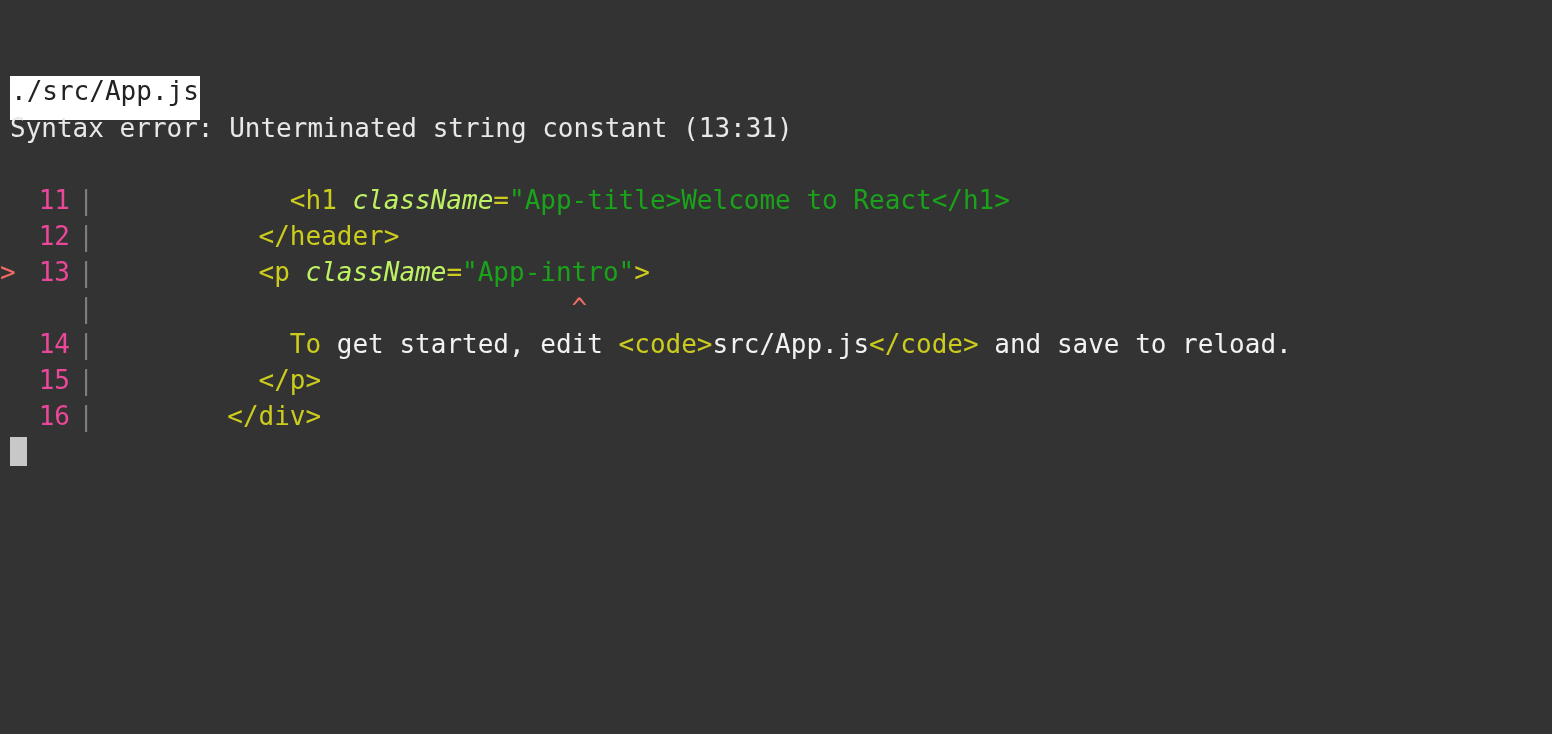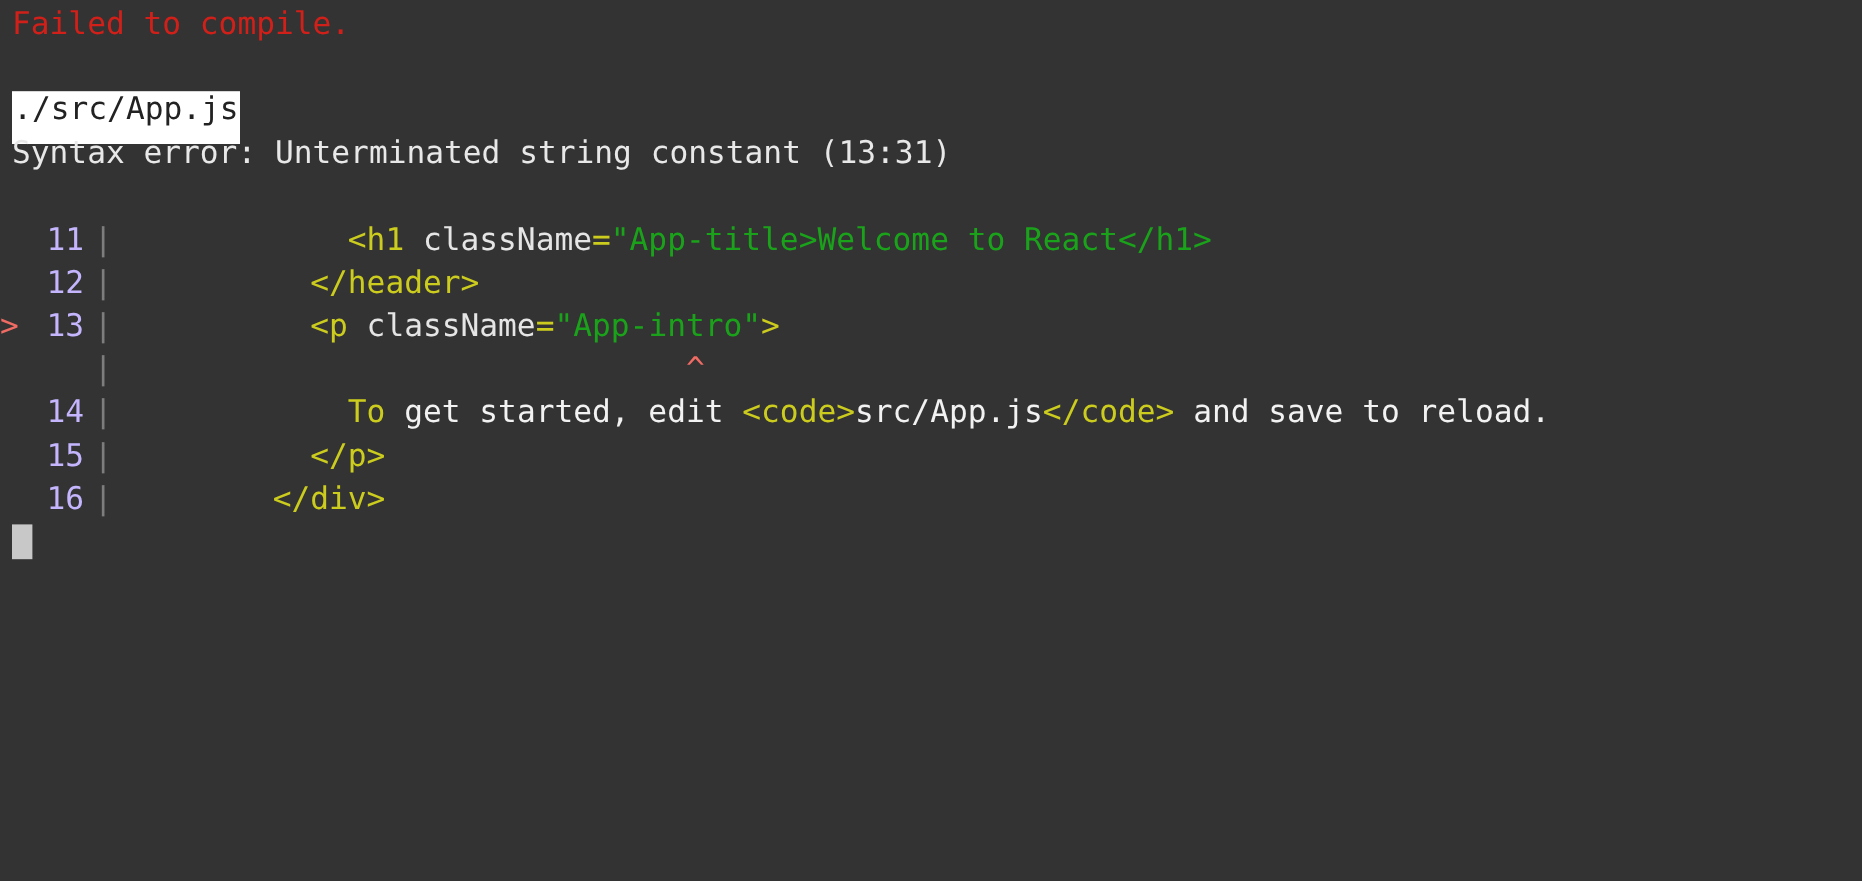--- a/index.html
+++ b/index.html
@@ -78,56 +78,55 @@
   .gutter-mark {
     display: inline-block;
     width: 30px;
     text-align: left;
     color: #ef6b63;
   }
   .gutter-num {
     display: inline-block;
     width: 40px;
     text-align: right;
-    color: #c4b5fd;
+    color: #ec4899;
   }
   .gutter-bar {
     display: inline-block;
     width: 32px;
     text-align: center;
     color: #7d7d7d;
   }
   .code {
     white-space: pre;
   }
 
   
   .t-tag    { color: #cccc1e; margin-top: 16px; }
-  .t-attr   { color: #e5e5e5; }
+  .t-attr   { color: #bef264; font-style: italic; }
   .t-eq     { color: #cccc1e; }
   .t-str    { color: #1aa31a; }
   .t-text   { color: #f2f2f2; }
   .t-caret  { color: #ef6b63; }
 
   
   .cursor-block {
     position: absolute;
     left: 10px;
     top: 437px;
     width: 17px;
     height: 29px;
     background: #c8c8c8;
   }
 </style>
 </head>
 <body>
 
 <div id="overlay">
 
-  <div class="headline">Failed to compile.</div>
 
   <div class="file-badge">./src/App.js</div>
 
   <div class="message">Syntax error: Unterminated string constant (13:31)</div>
 
   <div class="codeframe" id="codeframe"><span class="cf-line"><span class="gutter-mark"> </span><span class="gutter-num">11</span><span class="gutter-bar">|</span><span class="code"><span class="t-tag">            &lt;h1 </span><span class="t-attr">className</span><span class="t-eq">=</span><span class="t-str">"App-title&gt;Welcome to React&lt;/h1&gt;</span></span></span><span class="cf-line"><span class="gutter-mark"> </span><span class="gutter-num">12</span><span class="gutter-bar">|</span><span class="code"><span class="t-tag">          &lt;/header&gt;</span></span></span><span class="cf-line"><span class="gutter-mark">&gt;</span><span class="gutter-num">13</span><span class="gutter-bar">|</span><span class="code"><span class="t-tag">          &lt;p </span><span class="t-attr">className</span><span class="t-eq">=</span><span class="t-str">"App-intro"</span><span class="t-tag">&gt;</span></span></span><span class="cf-line"><span class="gutter-mark"> </span><span class="gutter-num"></span><span class="gutter-bar">|</span><span class="code"><span class="t-caret">                              ^</span></span></span><span class="cf-line"><span class="gutter-mark"> </span><span class="gutter-num">14</span><span class="gutter-bar">|</span><span class="code"><span class="t-tag">            To</span><span class="t-text"> get started, edit </span><span class="t-tag">&lt;code&gt;</span><span class="t-text">src/App.js</span><span class="t-tag">&lt;/code&gt;</span><span class="t-text"> and save to reload.</span></span></span><span class="cf-line"><span class="gutter-mark"> </span><span class="gutter-num">15</span><span class="gutter-bar">|</span><span class="code"><span class="t-tag">          &lt;/p&gt;</span></span></span><span class="cf-line"><span class="gutter-mark"> </span><span class="gutter-num">16</span><span class="gutter-bar">|</span><span class="code"><span class="t-tag">        &lt;/div&gt;</span></span></span></div>
 
   <div class="cursor-block"></div>
 
 </div>

